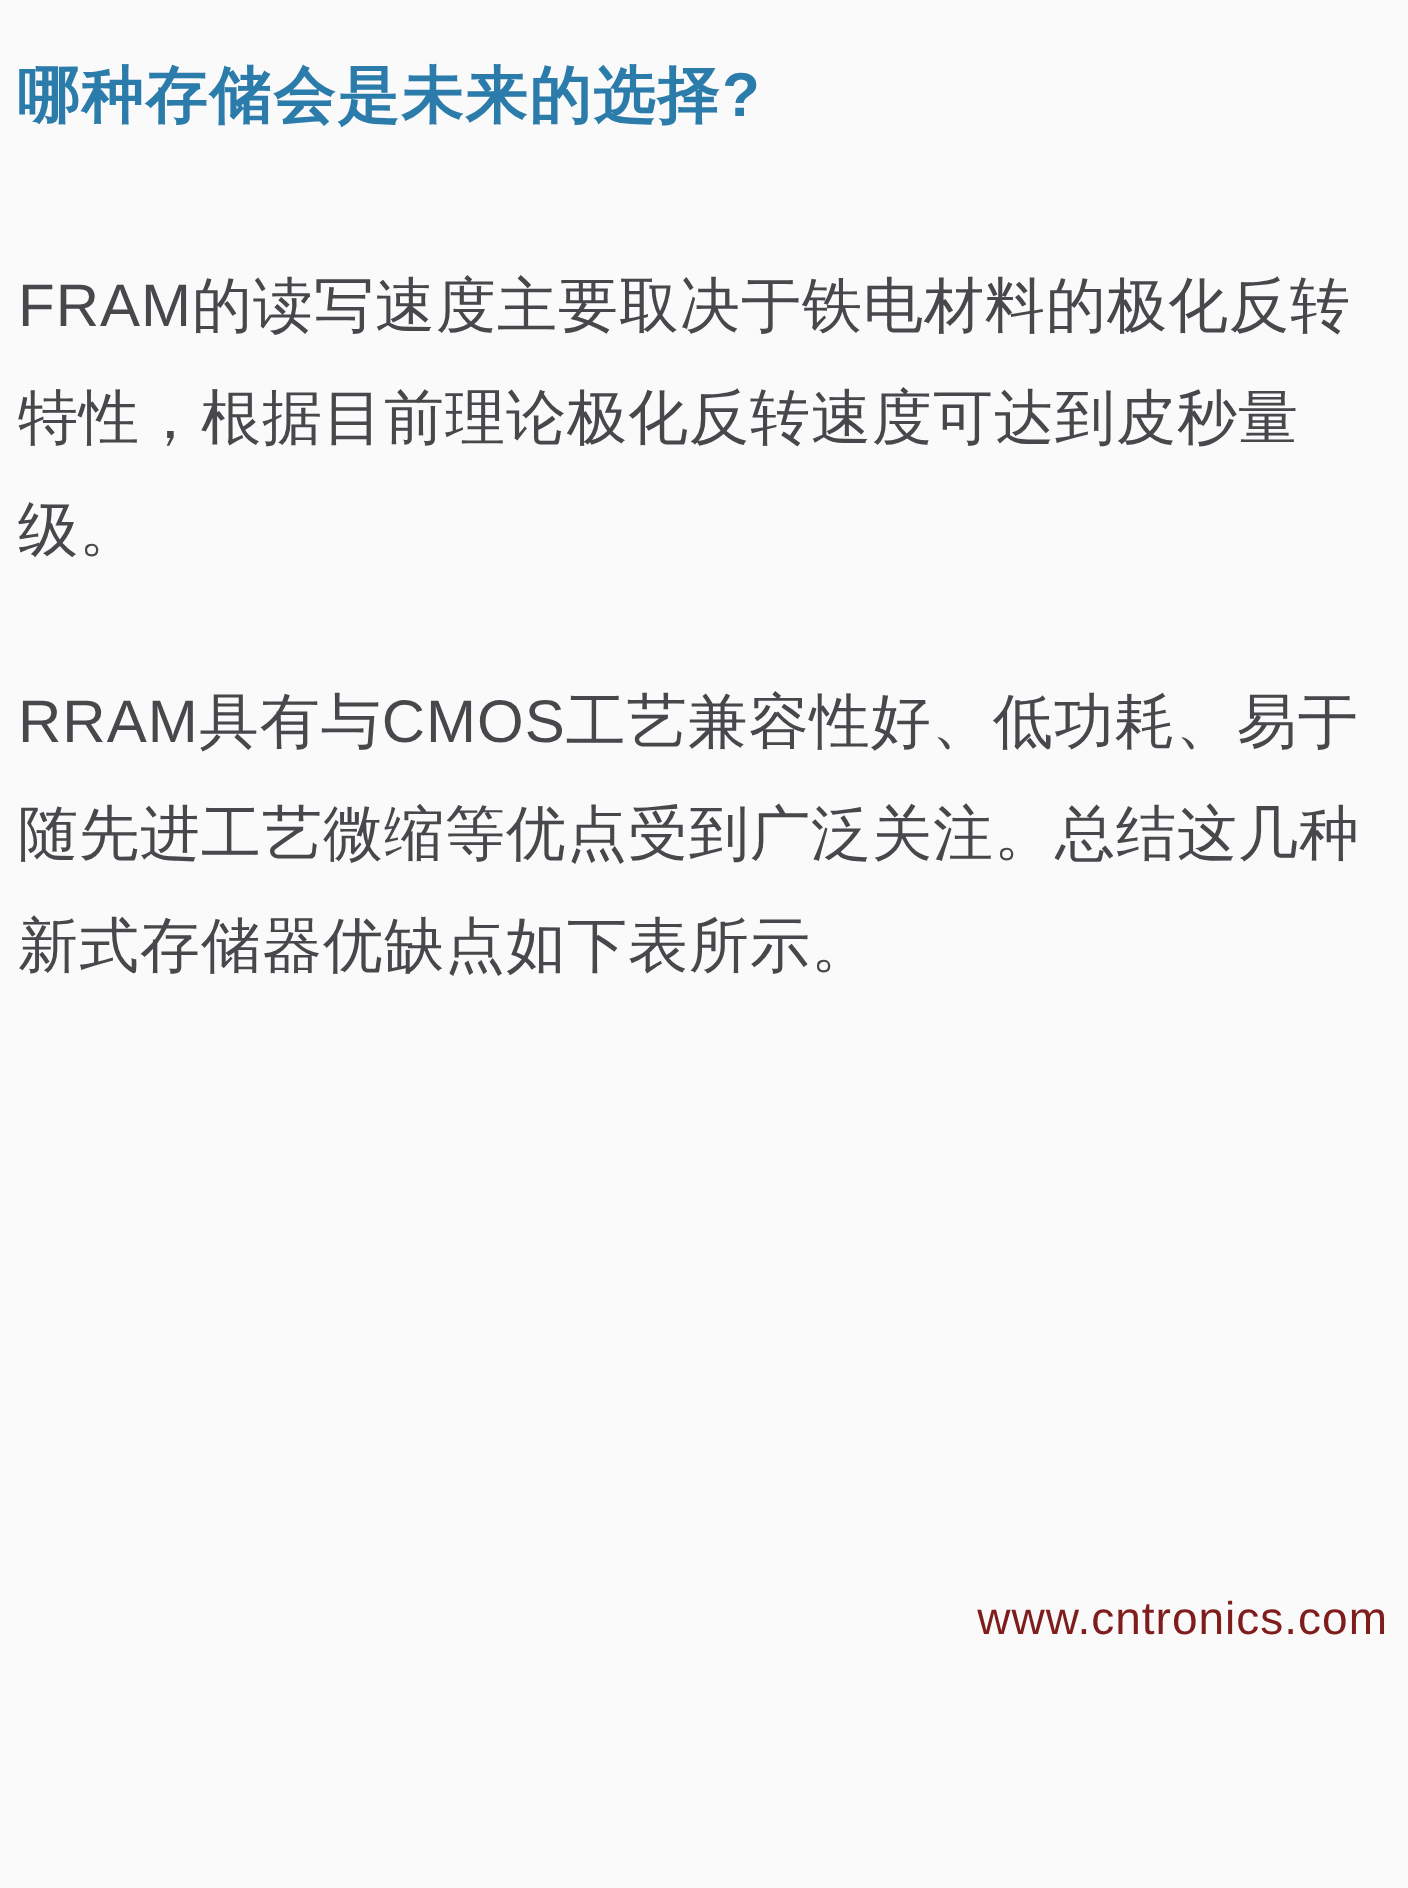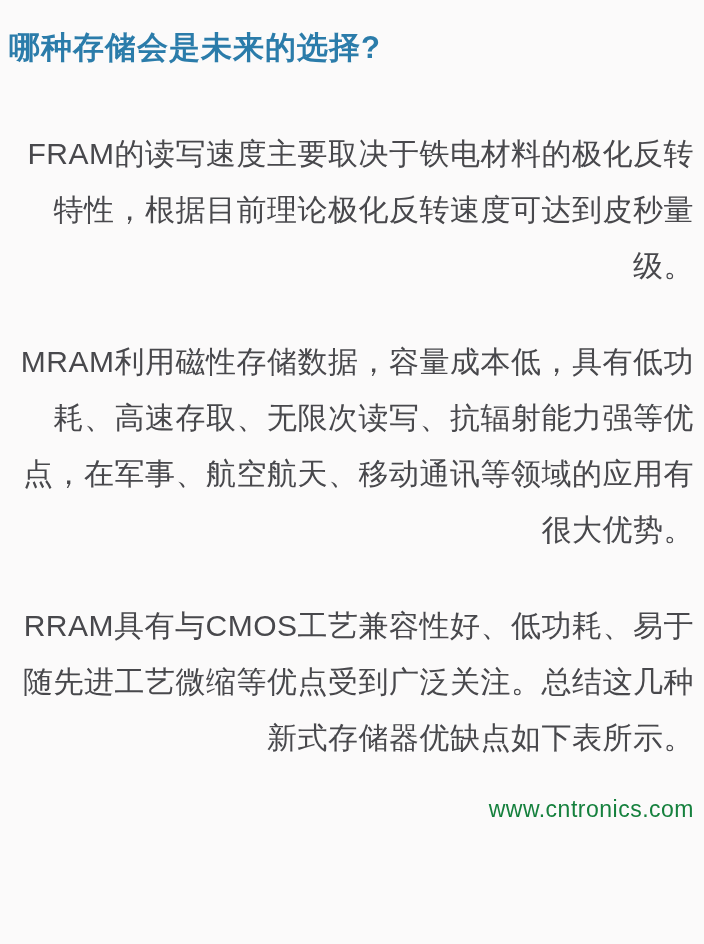--- a/index.html
+++ b/index.html
@@ -27,39 +27,38 @@
     color: #2b7caa;
     letter-spacing: 1px;
   }
   .para {
     margin: 0 0 40px 0;
     font-size: 30px;
     line-height: 56px;
     font-weight: 400;
     color: #48484c;
     letter-spacing: 0.5px;
-    text-align: right;
+    text-align: left;
   }
   .watermark {
     position: absolute;
     right: 10px;
     bottom: 10px;
     font-size: 23px;
     line-height: 26px;
-    color: #15803d;
+    color: #7f1d1d;
     letter-spacing: 0.5px;
   }
 </style>
 </head>
 <body>
 
 <div class="page">
   <h1 class="heading">哪种存储会是未来的选择?</h1>
 
   <p class="para">FRAM的读写速度主要取决于铁电材料的极化反转特性，根据目前理论极化反转速度可达到皮秒量级。</p>
 
-  <p class="para">MRAM利用磁性存储数据，容量成本低，具有低功耗、高速存取、无限次读写、抗辐射能力强等优点，在军事、航空航天、移动通讯等领域的应用有很大优势。</p>
 
 
   <p class="para">RRAM具有与CMOS工艺兼容性好、低功耗、易于随先进工艺微缩等优点受到广泛关注。总结这几种新式存储器优缺点如下表所示。</p>
 
   <div class="watermark">www.cntronics.com</div>
 </div>
 
 </body></html>

